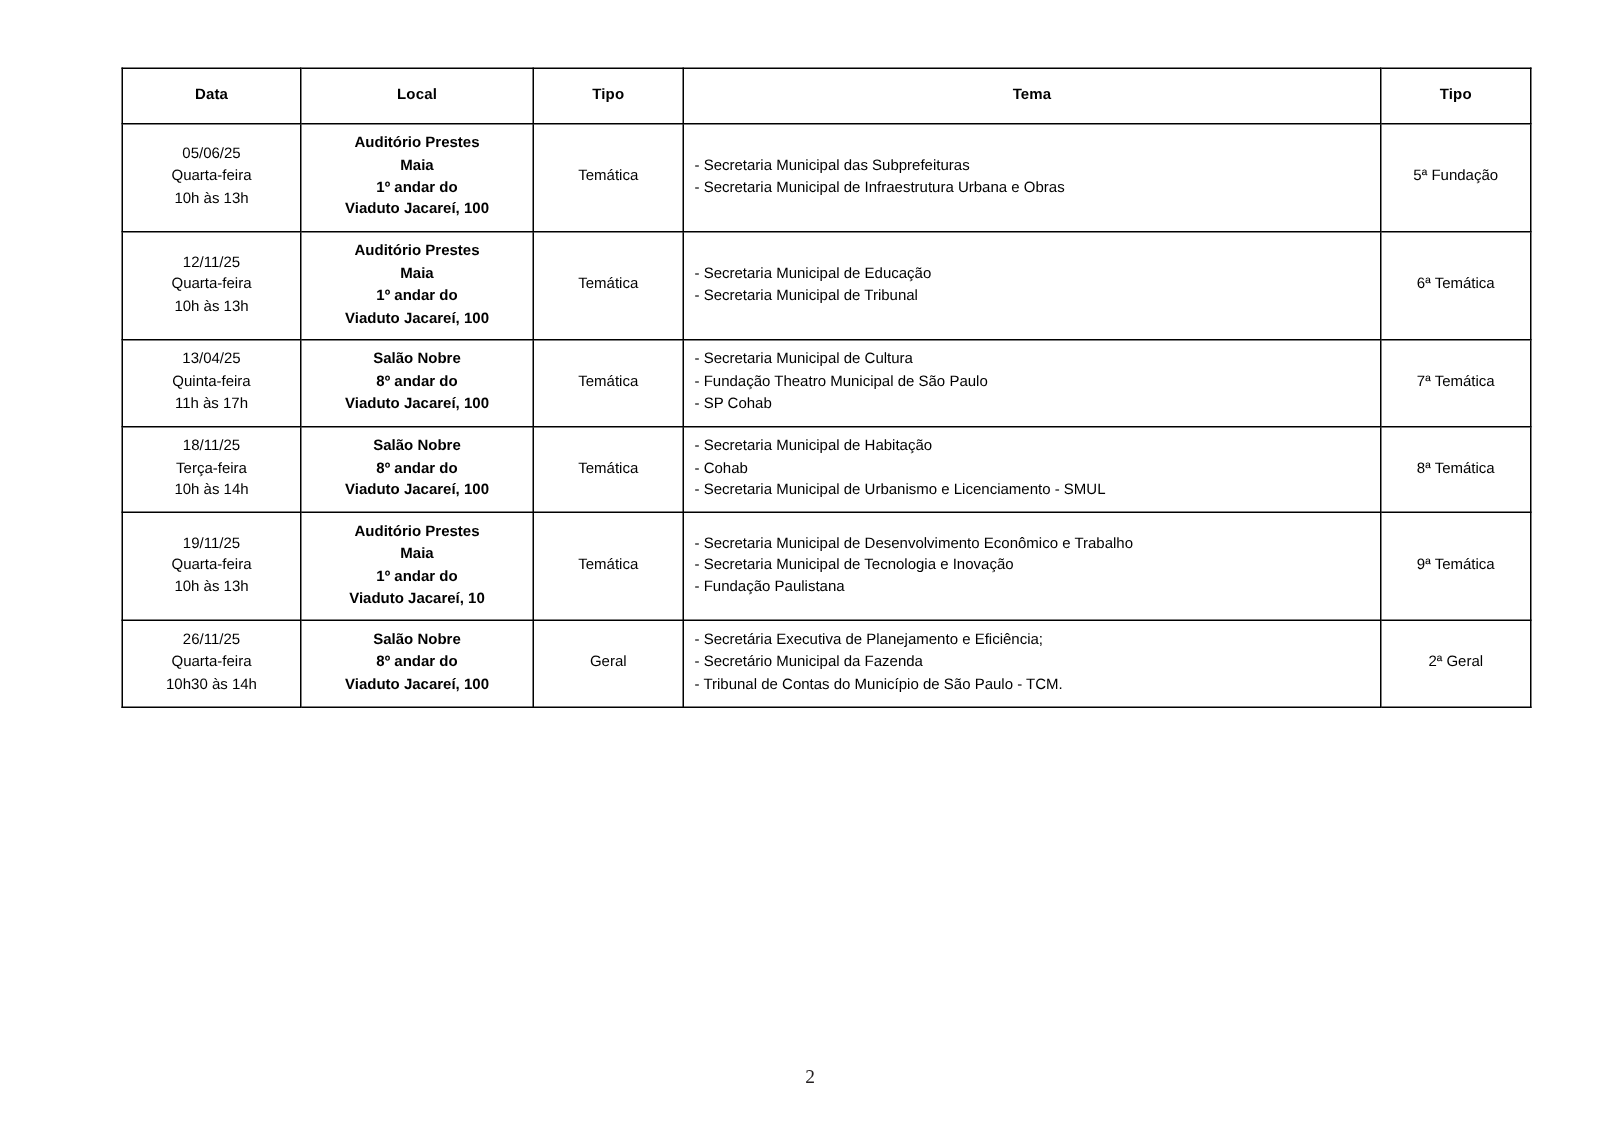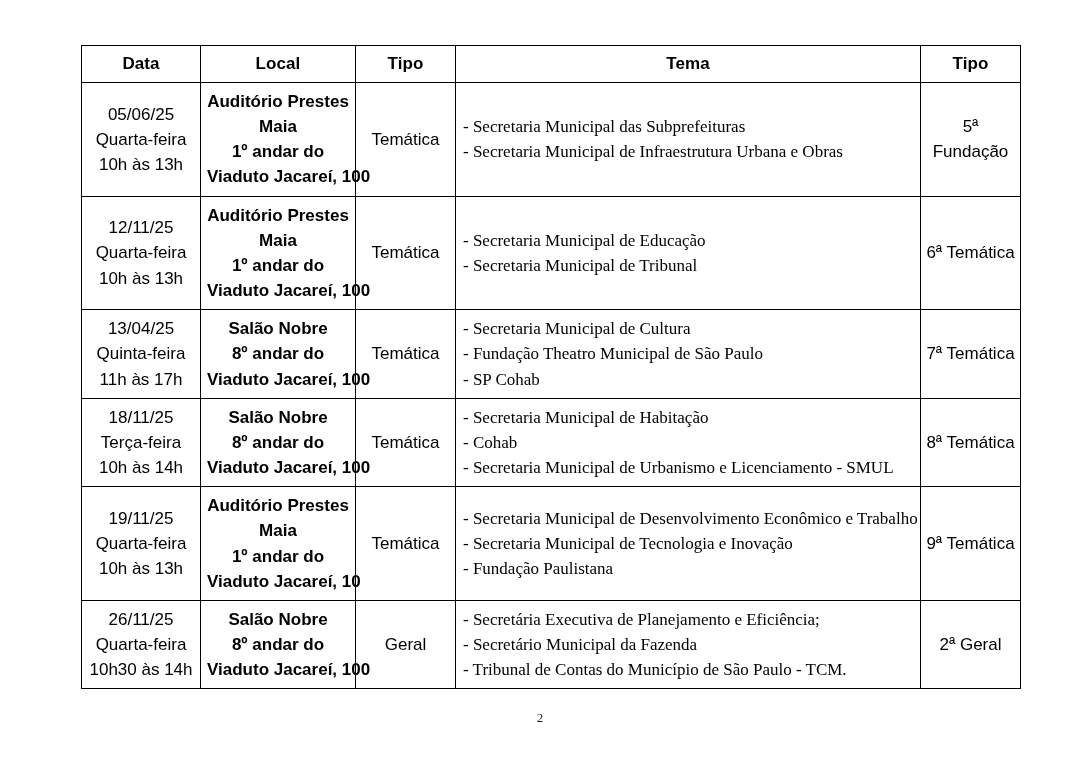--- a/index.html
+++ b/index.html
@@ -33,21 +33,21 @@
     width: 939px;
     border-collapse: collapse;
     table-layout: fixed;
   }
 
   .schedule-table th,
   .schedule-table td {
     border: 1.4px solid #000000;
     padding: 0;
     vertical-align: middle;
-    font-size: 17px;
+    font-size: 10px;
     line-height: 1.48;
   }
 
   
   col.c-data  { width: 119px; }
   col.c-local { width: 155px; }
   col.c-tipo  { width: 100px; }
   col.c-tema  { width: 465px; }
   col.c-num   { width: 100px; }
 
@@ -76,21 +76,20 @@
     padding: 6px 0 6px 7px;
   }
 
   .line {
     display: block;
     white-space: nowrap;
   }
 
   td.cell-tema .line {
     white-space: nowrap;
-    font-family: Liberation Serif, serif;
   }
 
   .page-number {
     position: absolute;
     left: 0;
     top: 710px;
     width: 1080px;
     text-align: center;
     font-family: "Liberation Serif", serif;
     font-size: 13px;

